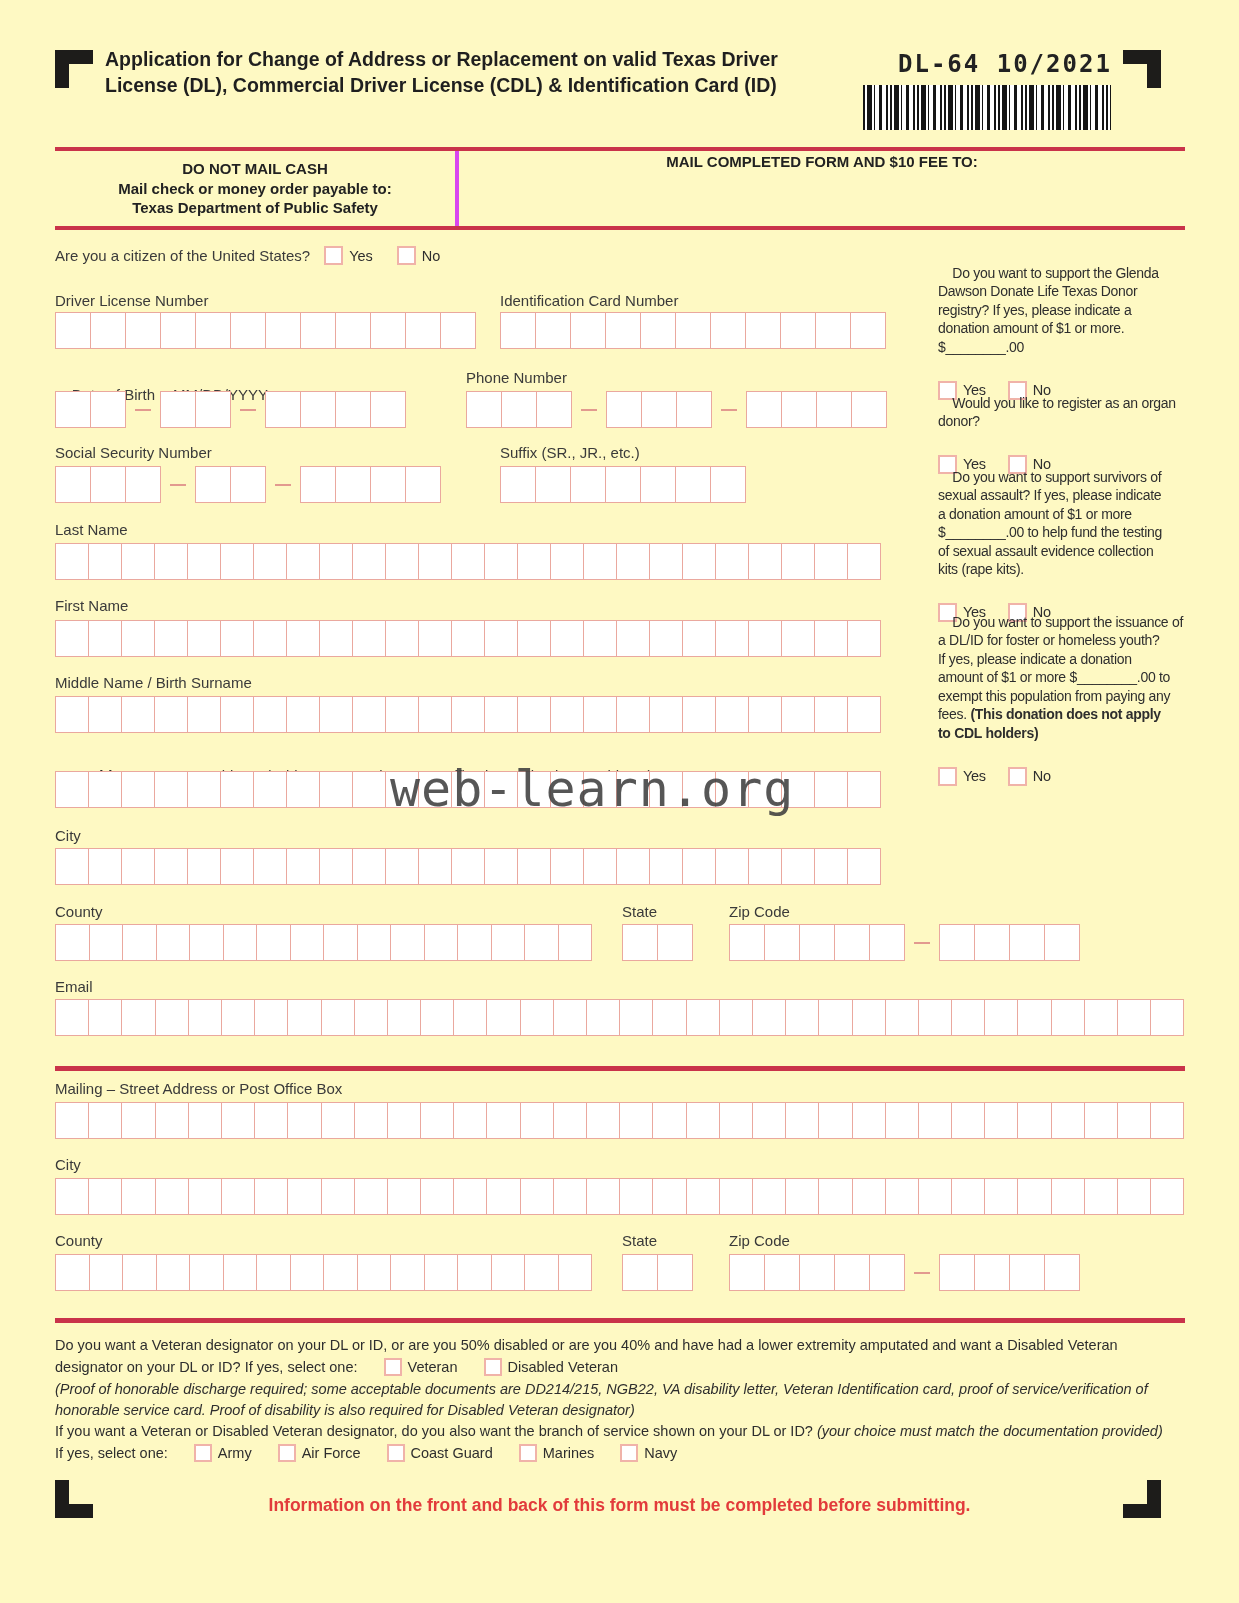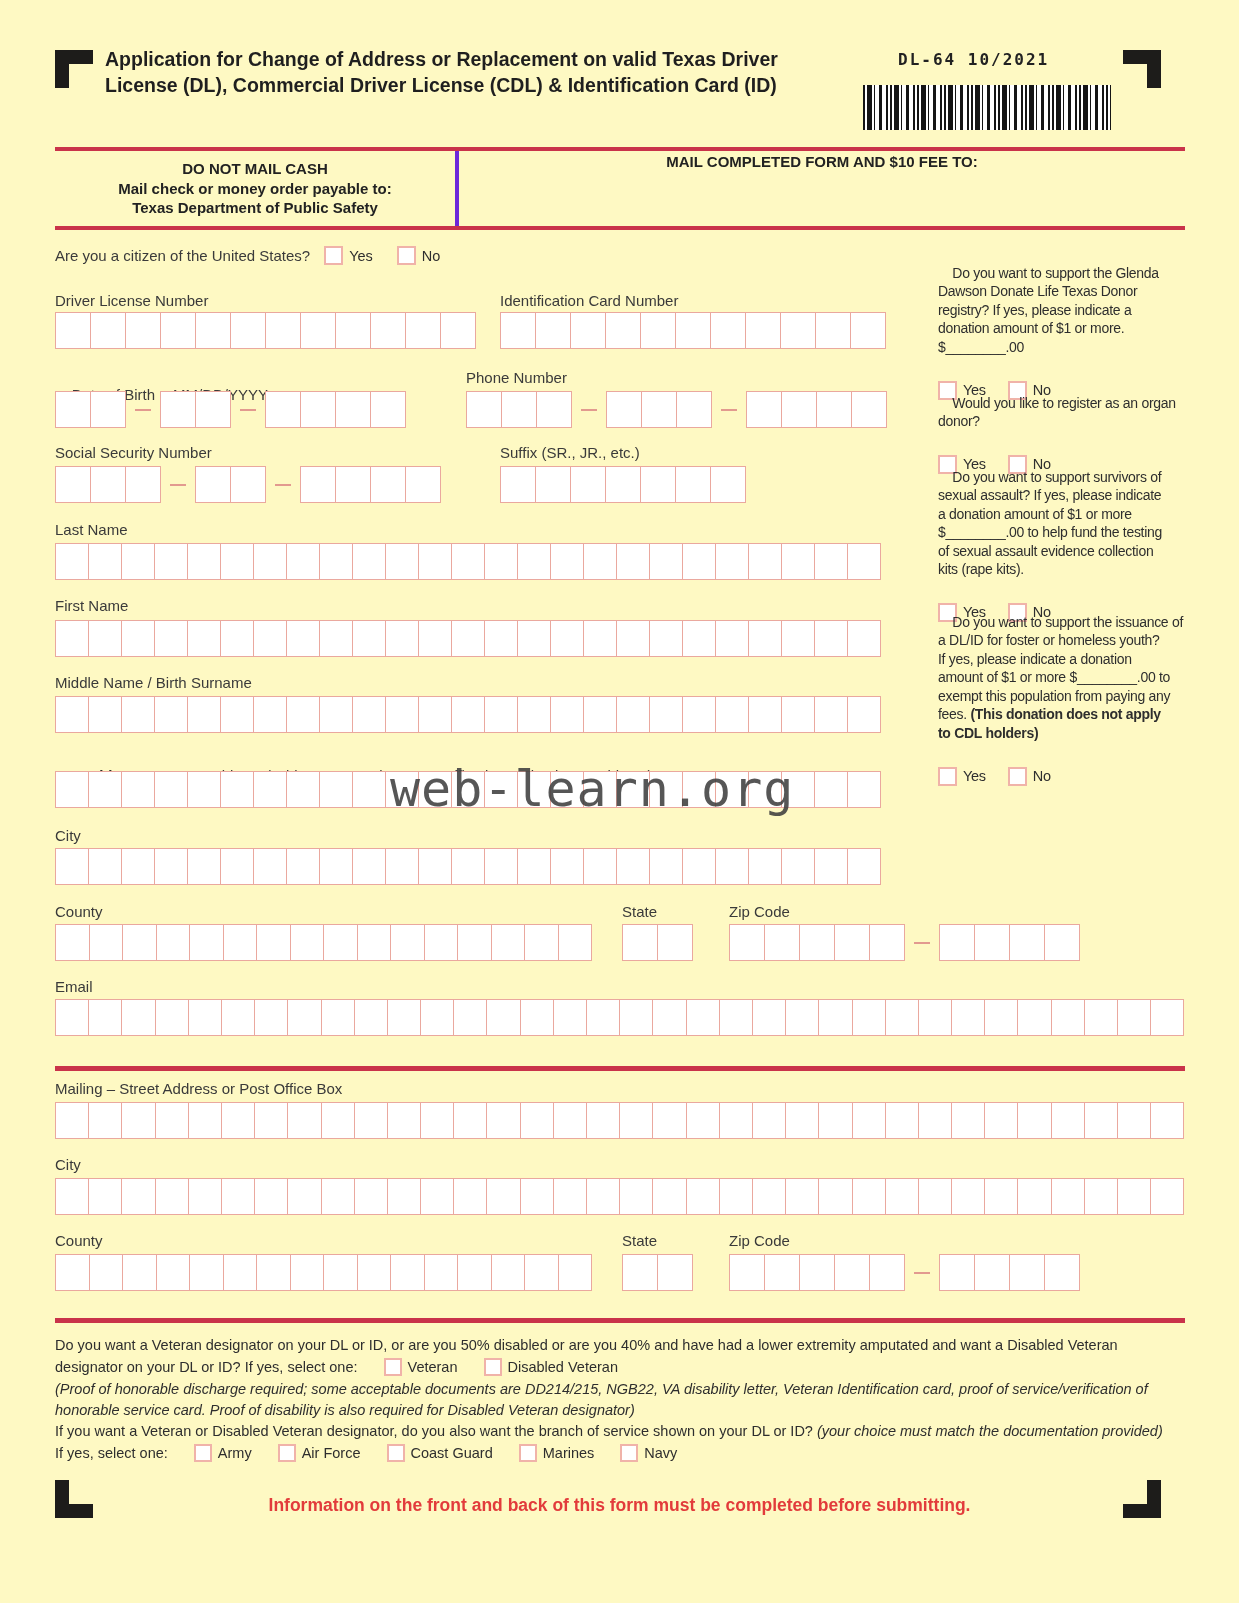--- a/index.html
+++ b/index.html
@@ -9,30 +9,30 @@
   
   .corner{position:absolute;width:24px;height:24px;}
   .corner-tl{border-top:14px solid #1d1c1a;border-left:14px solid #1d1c1a;}
   .corner-tr{border-top:14px solid #1d1c1a;border-right:14px solid #1d1c1a;}
   .corner-bl{border-bottom:14px solid #1d1c1a;border-left:14px solid #1d1c1a;}
   .corner-br{border-bottom:14px solid #1d1c1a;border-right:14px solid #1d1c1a;}
 
   .title{position:absolute;left:105px;top:46px;font-size:19.5px;font-weight:bold;
          line-height:26px;color:#1f1f1f;white-space:pre-line;}
   .formno{position:absolute;left:898px;top:50px;font-family:"DejaVu Sans Mono",monospace;
-          font-weight:bold;font-size:16px;letter-spacing:2px;color:#222;}
+          font-weight:bold;font-size:24px;letter-spacing:2px;color:#222;}
   .barcode{position:absolute;left:863px;top:85px;width:248px;height:45px;
      background:repeating-linear-gradient(90deg,#151515 0 2px,#fff 2px 4px,#151515 4px 9px,
      #fff 9px 11px,#151515 11px 12px,#fff 12px 16px,#151515 16px 19px,#fff 19px 23px,
      #151515 23px 25px,#fff 25px 27px);}
 
   
   .feebox{position:absolute;left:55px;top:147px;width:1130px;height:83px;display:flex;
           border-top:4px solid #c9334a;border-bottom:4px solid #c9334a;box-sizing:border-box;}
-  .feeleft{width:400px;border-right:4px solid #6d28d9;display:flex;flex-direction:column;
+  .feeleft{width:400px;border-right:4px solid #d946ef;display:flex;flex-direction:column;
            justify-content:center;text-align:center;font-weight:bold;font-size:15px;line-height:19.5px;color:#222;}
   .feeright{flex:1;display:flex;flex-direction:column;text-align:center;
             font-weight:bold;font-size:15px;line-height:21px;color:#222;}
 
   .lbl{position:absolute;font-size:15px;color:#3a3a3a;white-space:pre;}
   .lbl b{font-weight:bold;color:#2b2b2b;}
   .sub{margin-left:18px;}
 
   .boxline{position:absolute;display:flex;align-items:center;}
   .boxrow{display:flex;}

